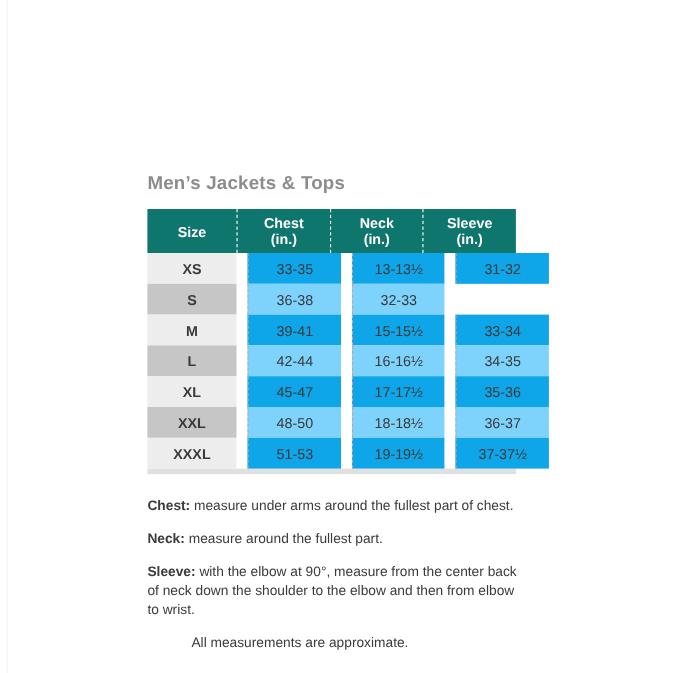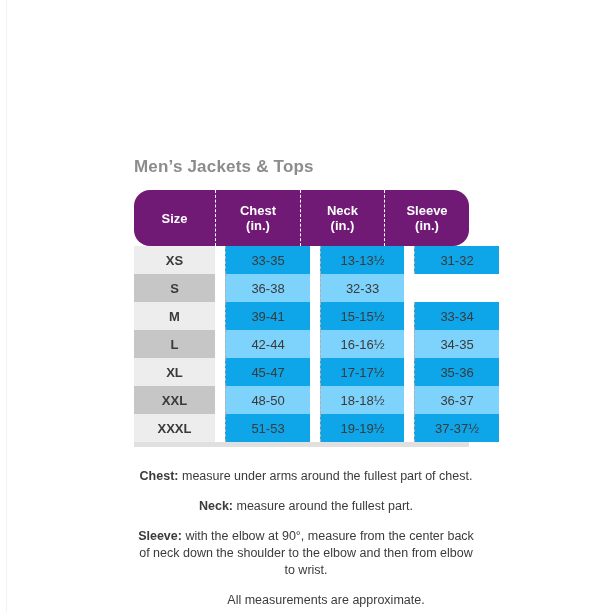--- a/index.html
+++ b/index.html
@@ -20,21 +20,21 @@
   }
   .page-title {
     font-size: 17px; font-weight: bold; color: #8c8c8c;
     letter-spacing: 0.2px; line-height: 20px;
     margin-bottom: 13px;
     white-space: nowrap;
   }
   .size-table { width: 335px; }
   .hrow {
     display: grid; grid-template-columns: 81px 85px 84px 85px;
-    height: 56px; background: #701a75; border-radius: 16px;
+    height: 40px; background: #0f766e;
   }
   .hcell {
     display: flex; flex-direction: column;
     justify-content: center; align-items: center;
     color: #ffffff; font-size: 13px; font-weight: bold; line-height: 15px;
   }
   .hcell + .hcell { border-left: 1px dashed #ffffff; }
   .trow {
     display: grid; grid-template-columns: 81px 85px 84px 85px;
     height: 28px;
@@ -44,21 +44,21 @@
     display: flex; align-items: center; justify-content: center;
     font-size: 13px; color: #3a3a3a;
   }
   .cell + .cell { border-left: 1px dashed #aeaeae; }
   .cell.size { font-weight: bold; }
   .trow.light .size { background: #ededed; }
   .trow.light .val  { background: #0ea5e9; }
   .trow.dark  .size { background: #c6c6c6; }
   .trow.dark  .val  { background: #7dd3fc; }
   .table-bottom { height: 5px; background: #e0e0e0; }
-  .notes { margin-top: 21px; width: 344px; text-align: center; }
+  .notes { margin-top: 21px; width: 344px; }
   .note {
     font-size: 12.5px; line-height: 17px; color: #3b3b3b;
     margin-bottom: 13px;
   }
   .note strong { font-weight: bold; }
   .note.final { font-weight: normal; margin-left: 40px; }
 </style>
 </head>
 <body>
 

